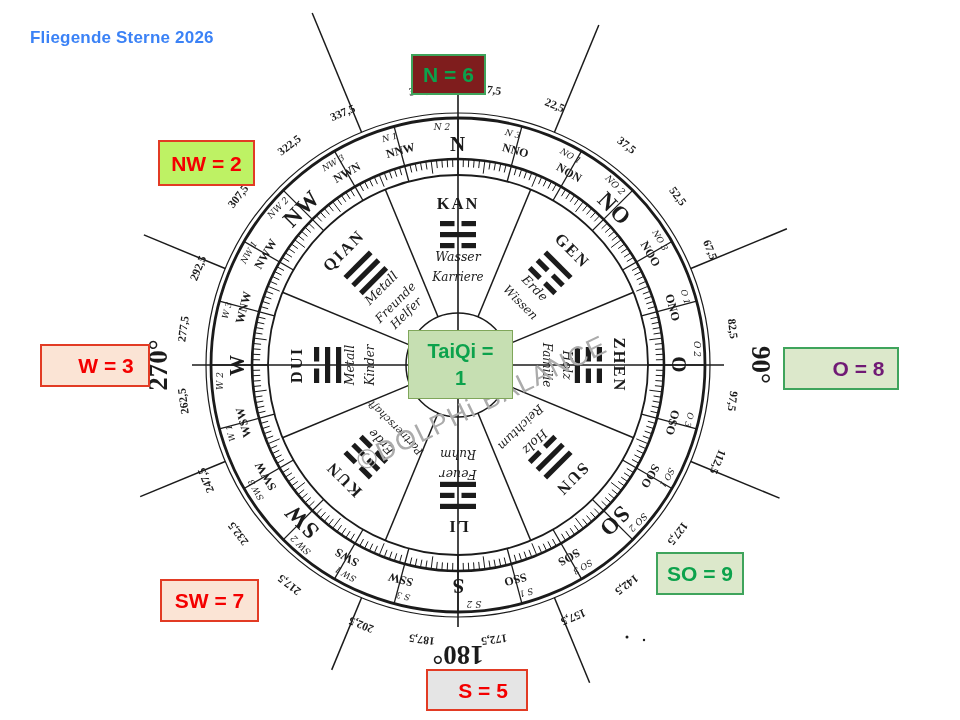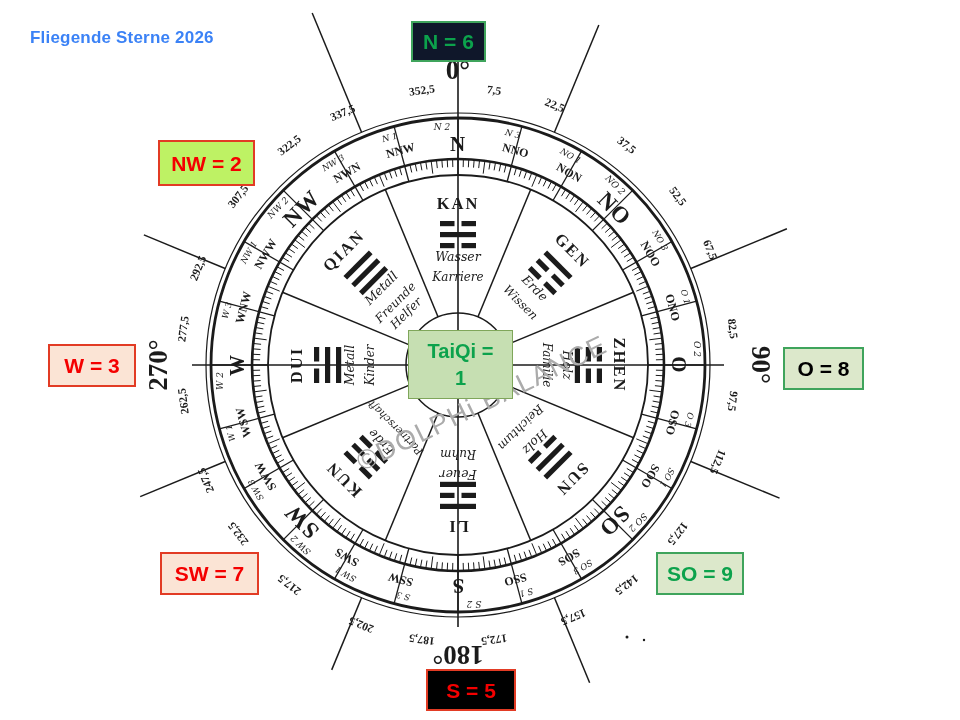--- a/index.html
+++ b/index.html
@@ -10,21 +10,21 @@
          letter-spacing:.2px;}
   .watermark{position:absolute;left:327px;top:388px;width:310px;text-align:center;
              font-size:27px;letter-spacing:1.5px;font-weight:normal;
              transform:rotate(-26deg);pointer-events:none;}
   .star-box{position:absolute;display:flex;align-items:center;justify-content:center;
             font-weight:bold;font-size:21px;line-height:1;background:#fff;
             border:2.5px solid #000;}
   [data-name="star-box-n"]  {left:411px;top:21px; width:71px;height:37px;}
   [data-name="star-box-nw"] {left:158px;top:140px;width:93px;height:42px;}
   [data-name="star-box-no"] {left:647px;top:138px;width:94px;height:42px;}
-  [data-name="star-box-w"]  {left:48px; top:344px;width:84px;height:39px;}
+  [data-name="star-box-w"]  {left:40px; top:344px;width:84px;height:39px;padding-left:22px;}
   [data-name="star-box-o"]  {left:783px;top:347px;width:77px;height:39px;}
   [data-name="star-box-sw"] {left:160px;top:552px;width:95px;height:39px;}
   [data-name="star-box-so"] {left:656px;top:552px;width:84px;height:39px;}
   [data-name="star-box-s"]  {left:426px;top:669px;width:86px;height:38px;}
   .taiqi{position:absolute;left:408px;top:330px;width:103px;height:67px;
          display:flex;flex-direction:column;align-items:center;justify-content:center;
          font-weight:bold;font-size:20px;line-height:1.35;border:1.5px solid #000;}
 </style>
 </head>
 <body>
@@ -469,25 +469,25 @@
       <g data-name="scan-dots">
         <circle cx="627" cy="637" r="1.5" fill="#1b1b1b"></circle>
         <circle cx="644" cy="640" r="1.2" fill="#1b1b1b"></circle>
       </g>
     </svg>
 
   <div class="watermark" data-name="watermark" style="color: rgb(171, 171, 171);">©DOLPHi BALANCE</div>
 
   <div class="title" data-name="slide-title">Fliegende Sterne 2026</div>
 
-  <div class="star-box" data-name="star-box-n" style="color: rgb(12, 162, 76); border-color: rgb(63, 164, 92); background: #0f172a;">N = 6</div>
-  <div class="star-box" data-name="star-box-o" style="color: #000000; border-color: rgb(63, 164, 92); background: rgb(220, 232, 203);">O = 8</div>
+  <div class="star-box" data-name="star-box-n" style="color: rgb(12, 162, 76); border-color: rgb(63, 164, 92); background: #7f1d1d; margin-top: 33px;">N = 6</div>
+  <div class="star-box" data-name="star-box-o" style="color: #701a75; border-color: rgb(63, 164, 92); background: rgb(220, 232, 203); padding-left: 35px;">O = 8</div>
   <div class="star-box" data-name="star-box-so" style="color: rgb(12, 162, 76); border-color: rgb(63, 164, 92); background: rgb(220, 232, 203);">SO = 9</div>
-  <div class="star-box" data-name="star-box-s" style="color: rgb(244, 0, 0); border-color: rgb(226, 59, 36); background: #000000;">S = 5</div>
-  <div class="star-box" data-name="star-box-sw" style="color: rgb(244, 0, 0); border-color: rgb(226, 59, 36); background: rgb(251, 228, 213);">SW = 7</div>
+  <div class="star-box" data-name="star-box-s" style="color: rgb(244, 0, 0); border-color: rgb(226, 59, 36); background: #e5e5e5; padding-left: 12px;">S = 5</div>
+  <div class="star-box" data-name="star-box-sw" style="color: rgb(244, 0, 0); border-color: rgb(226, 59, 36); background: rgb(251, 228, 213); margin-top: 27px;">SW = 7</div>
   <div class="star-box" data-name="star-box-w" style="color: rgb(244, 0, 0); border-color: rgb(226, 59, 36); background: rgb(251, 228, 213);">W = 3</div>
   <div class="star-box" data-name="star-box-nw" style="color: rgb(244, 0, 0); border-color: rgb(226, 59, 36); background: #bef264;">NW = 2</div>
 
   <div class="taiqi" data-name="taiqi-box" style="background: rgb(198, 223, 178); border-color: rgb(127, 166, 90); color: rgb(12, 162, 76);">
     <div data-name="taiqi-line1">TaiQi =</div>
     <div data-name="taiqi-line2">1</div>
   </div>
 
 </div>
 

